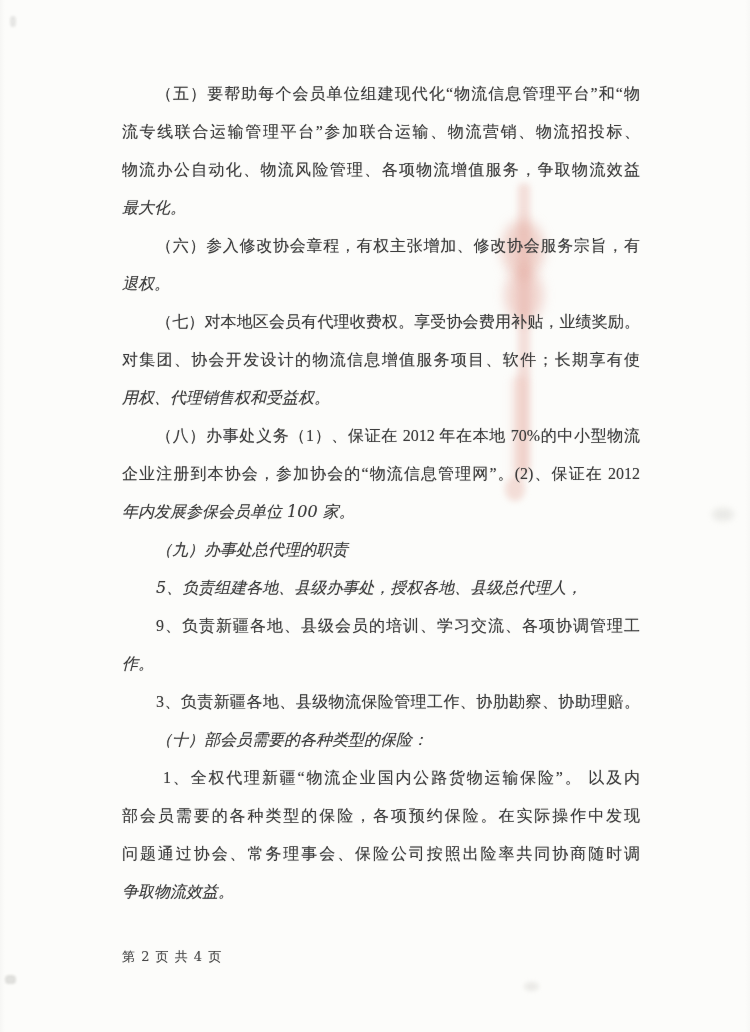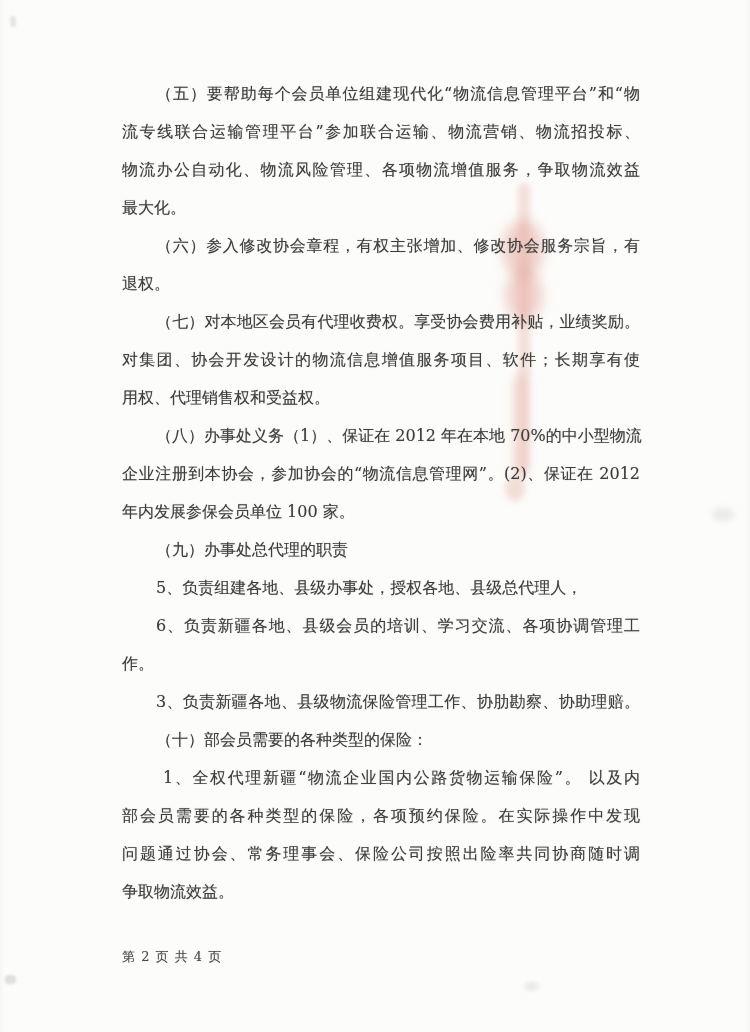--- a/index.html
+++ b/index.html
@@ -11,22 +11,22 @@
     font-family:"DejaVu Serif","Liberation Serif",serif;
   }
   .page{position:absolute;inset:0;background:linear-gradient(90deg,#f6f6f4 0px,#fcfcfa 5px,#fcfcfa 745px,#f8f8f6 750px);}
   .doc{position:absolute;left:122px;top:75px;width:518px;}
   .line{
     height:38px;line-height:38px;
     font-size:16px;color:#3e3e3e;
     text-shadow:0 0 1px rgba(70,70,70,0.45);
     white-space:nowrap;overflow:visible;
   }
-  .j{text-align:justify;text-align-last:justify;}
-  .end{text-align:left;text-align-last:left;}
+  .j{text-align:justify;text-align-last:justify;font-family:Liberation Serif, serif;}
+  .end{text-align:left;text-align-last:left;font-style:italic;}
   .ind{padding-left:34px;}
   .ind2{padding-left:41px;}
   .footer{
     position:absolute;left:122px;top:948px;width:518px;
     text-align:left;font-size:13px;color:#4a4a4a;
     letter-spacing:1px;
     text-shadow:0 0 1px rgba(80,80,80,0.35);
   }
   .stain{position:absolute;pointer-events:none;}
   .s-streak{left:518px;top:183px;width:12px;height:290px;background:rgba(231,178,168,0.40);border-radius:8px;filter:blur(3px);}
@@ -62,21 +62,21 @@
     <div class="line ind j">（六）参入修改协会章程，有权主张增加、修改协会服务宗旨，有</div>
     <div class="line end">退权。</div>
     <div class="line ind j">（七）对本地区会员有代理收费权。享受协会费用补贴，业绩奖励。</div>
     <div class="line j">对集团、协会开发设计的物流信息增值服务项目、软件；长期享有使</div>
     <div class="line end">用权、代理销售权和受益权。</div>
     <div class="line ind j">（八）办事处义务（1）、保证在 2012 年在本地 70%的中小型物流</div>
     <div class="line j">企业注册到本协会，参加协会的“物流信息管理网”。(2)、保证在 2012</div>
     <div class="line end">年内发展参保会员单位 100 家。</div>
     <div class="line ind end">（九）办事处总代理的职责</div>
     <div class="line ind end">5、负责组建各地、县级办事处，授权各地、县级总代理人，</div>
-    <div class="line ind j">6、负责新疆各地、县级会员的培训、学习交流、各项协调管理工</div>
+    <div class="line ind j">9、负责新疆各地、县级会员的培训、学习交流、各项协调管理工</div>
     <div class="line end">作。</div>
     <div class="line ind j">3、负责新疆各地、县级物流保险管理工作、协肋勘察、协助理赔。</div>
     <div class="line ind end">（十）部会员需要的各种类型的保险：</div>
     <div class="line ind2 j">1、全权代理新疆“物流企业国内公路货物运输保险”。 以及内</div>
     <div class="line j">部会员需要的各种类型的保险，各项预约保险。在实际操作中发现</div>
     <div class="line j">问题通过协会、常务理事会、保险公司按照出险率共同协商随时调</div>
     <div class="line end">争取物流效益。</div>
   </div>
 
   <div class="footer">第 2 页 共 4 页</div>

